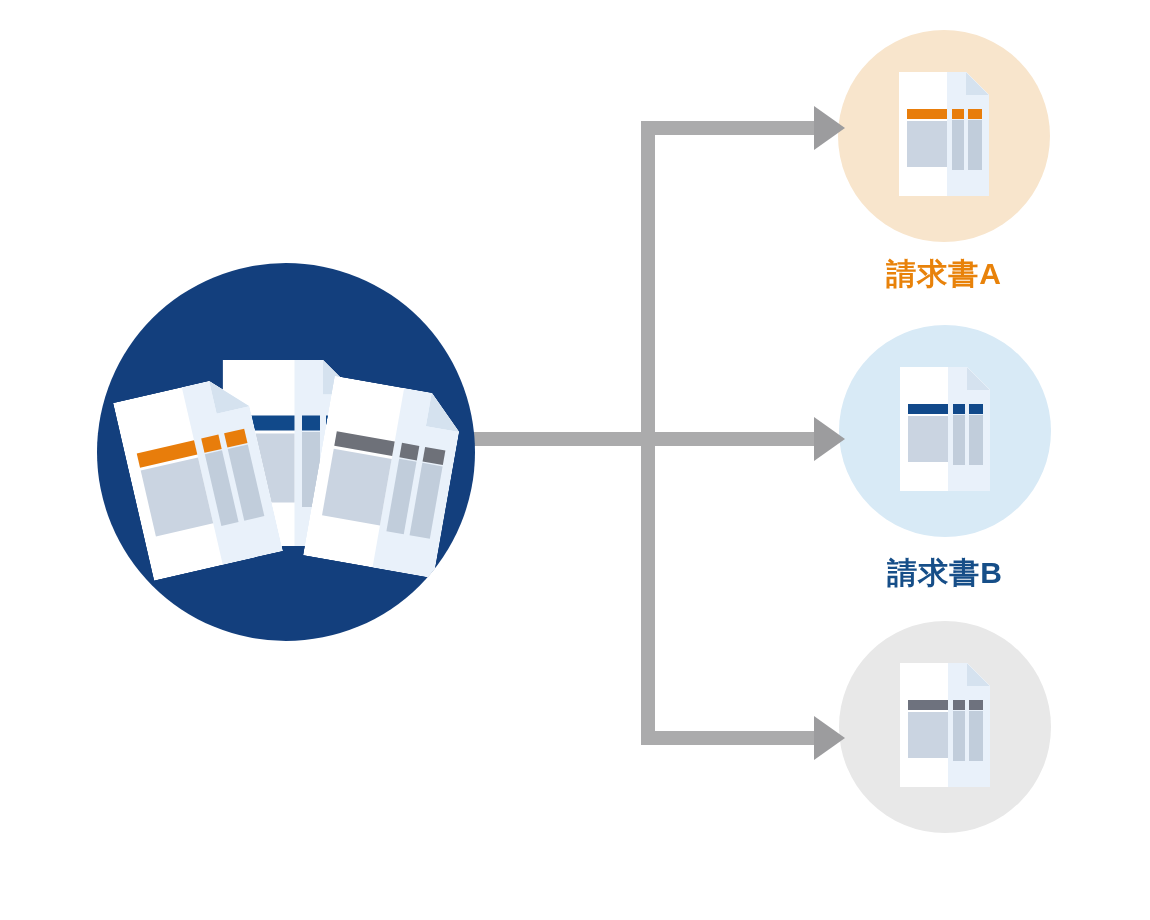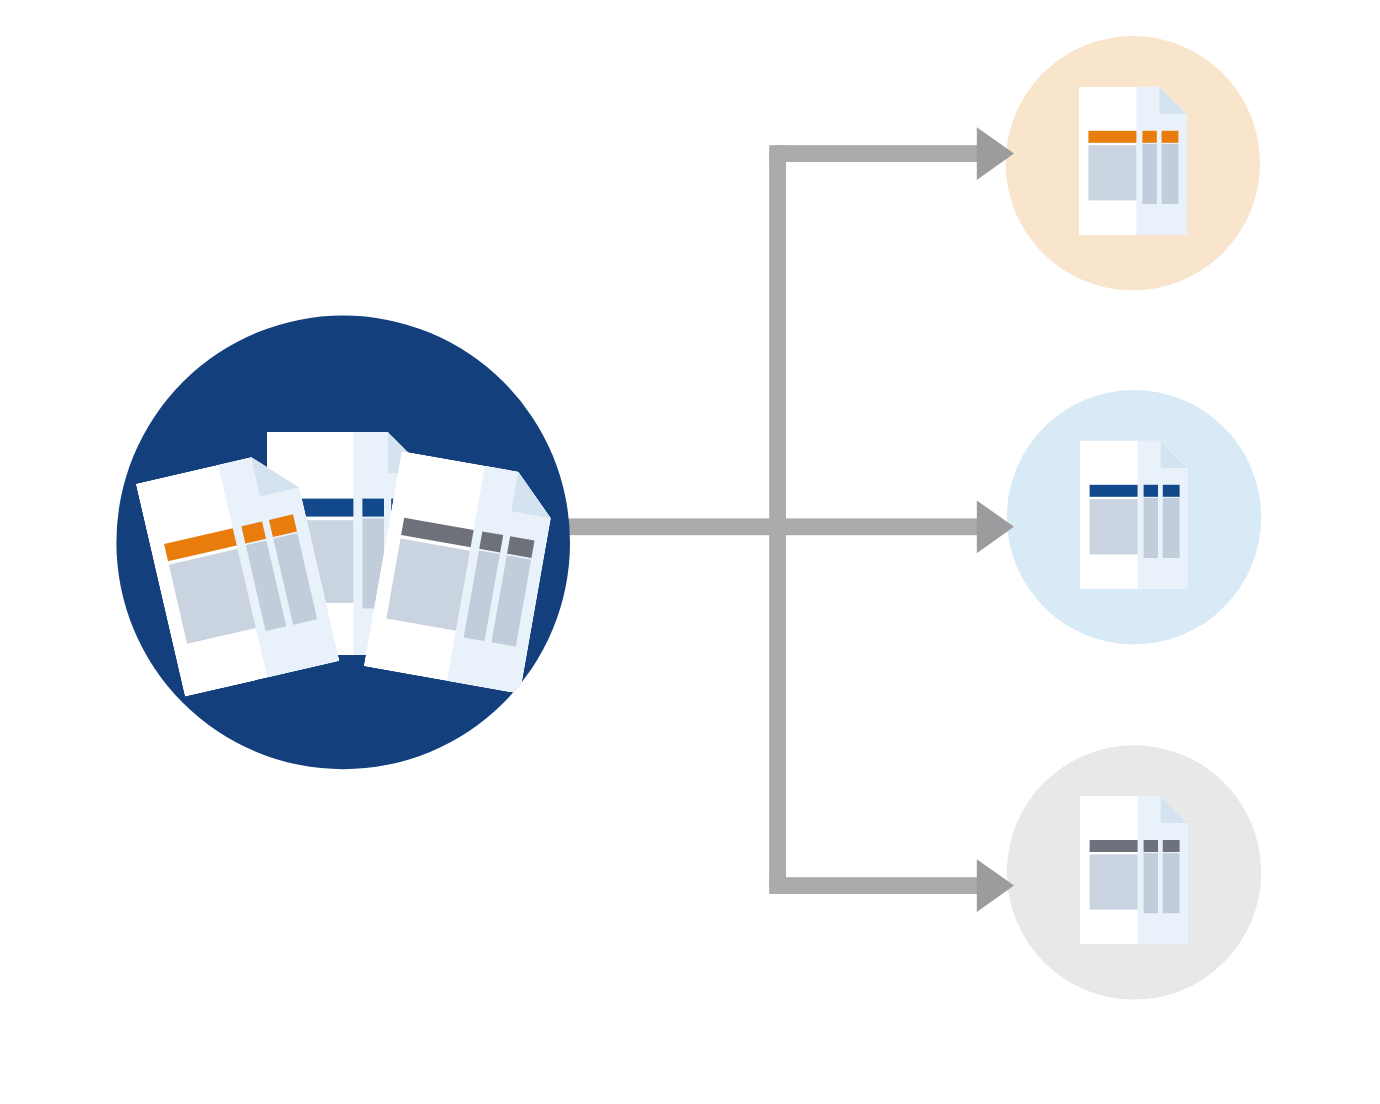--- a/index.html
+++ b/index.html
@@ -133,35 +133,37 @@
         <div class="fold"></div>
         <div class="bar bar-wide"></div>
         <div class="bar bar-s1"></div>
         <div class="bar bar-s2"></div>
         <div class="blk blk-main"></div>
         <div class="blk blk-c1"></div>
         <div class="blk blk-c2"></div>
       </div>
     </div>
   </div>
+  <div class="target-label tl-a" style="--labelc: #E8820A;">請求書A</div>
 
   <div class="target-circle tc-b" style="--circle: #D8EAF6; --stripe: #11498A;">
     <div class="doc target-doc">
       <div class="page">
         <div class="tint"></div>
         <div class="fold"></div>
         <div class="bar bar-wide"></div>
         <div class="bar bar-s1"></div>
         <div class="bar bar-s2"></div>
         <div class="blk blk-main"></div>
         <div class="blk blk-c1"></div>
         <div class="blk blk-c2"></div>
       </div>
     </div>
   </div>
+  <div class="target-label tl-b" style="--labelc: #164E88;">請求書B</div>
 
   <div class="target-circle tc-c" style="--circle: #E8E8E8; --stripe: #6E727E;">
     <div class="doc target-doc">
       <div class="page">
         <div class="tint"></div>
         <div class="fold"></div>
         <div class="bar bar-wide"></div>
         <div class="bar bar-s1"></div>
         <div class="bar bar-s2"></div>
         <div class="blk blk-main"></div>

